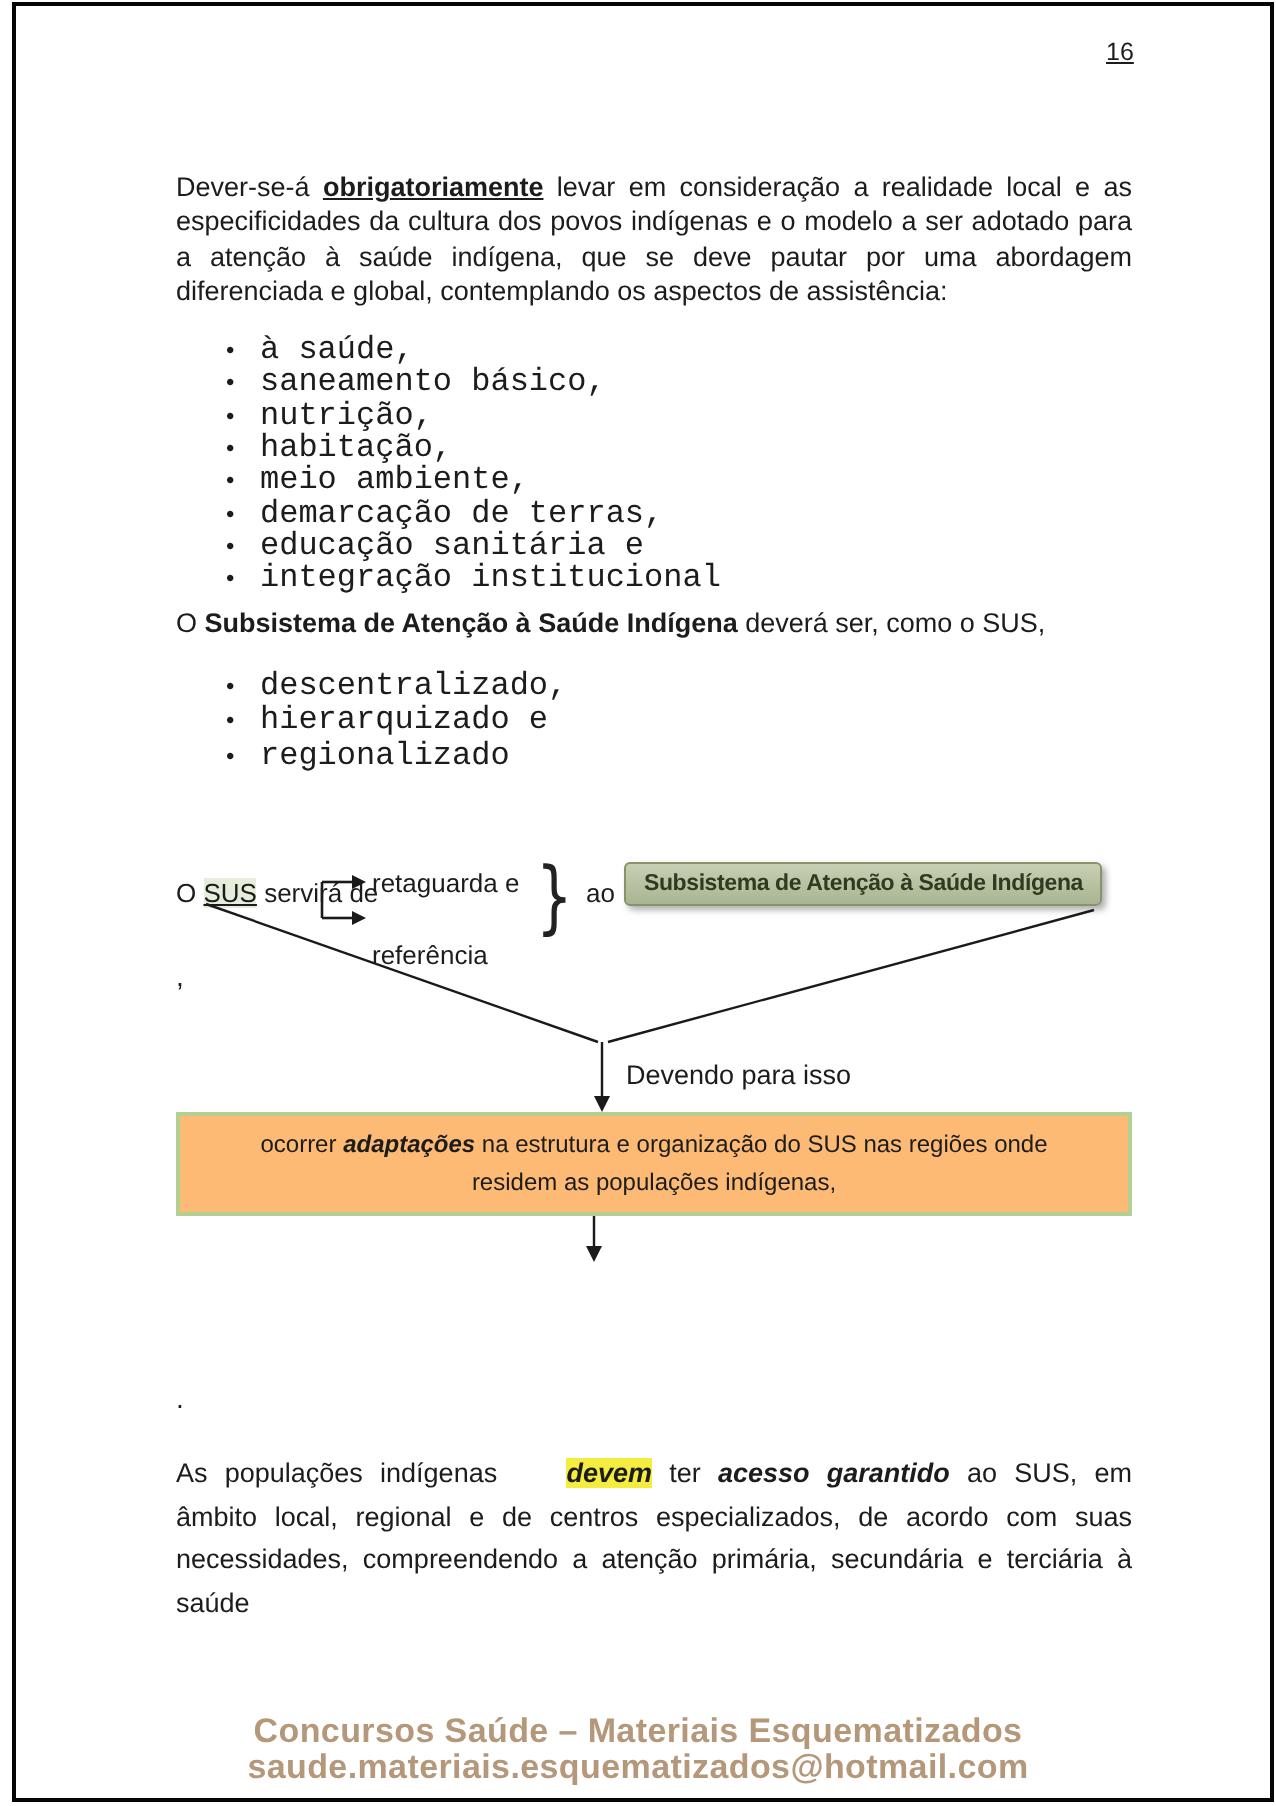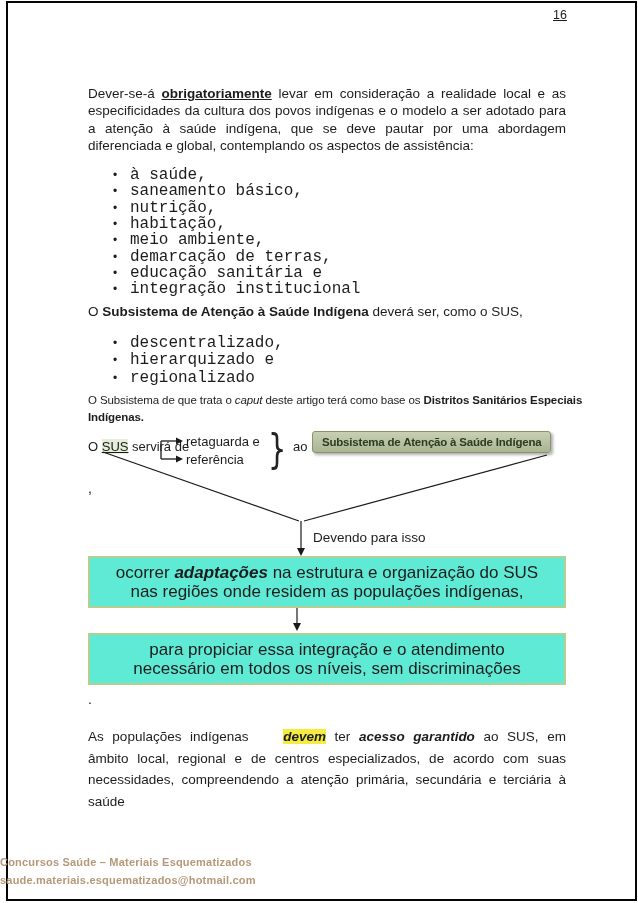--- a/index.html
+++ b/index.html
@@ -12,21 +12,21 @@
     --highlight-green:#e4eeda;
     --footer-text:#b5987a;
   }
   html,body{margin:0;padding:0;background:#fff;}
   .page{
     position:relative;width:638px;height:903px;background:#ffffff;overflow:hidden;
     font-family:"Liberation Sans", sans-serif;color:var(--ink);
   }
   .page-border{position:absolute;left:6px;top:1px;right:1px;bottom:2px;border:2px solid #050505;pointer-events:none;}
   .abs{position:absolute;}
-  .page-number{position:absolute;left:553px;top:8px;font-size:12.5px;text-decoration:underline;}
+  .page-number{position:absolute;left:553px;top:19px;font-size:12.5px;text-decoration:underline;}
   .body{margin:0;font-size:13.5px;line-height:17.3px;}
   .wcol{left:88px;width:478px;}
   .just{text-align:justify;text-align-last:left;}
   .small{font-size:11.5px;line-height:17px;letter-spacing:-0.1px;}
   .wide{left:88px;width:500px;}
   .spread{line-height:21.7px;}
   .b{font-weight:bold;}
   .i{font-style:italic;}
   .u{text-decoration:underline;margin-top:20px;}
   .hl-y{background:var(--highlight-yellow);margin-left:26px;}
@@ -41,26 +41,26 @@
   .diagram-text{font-size:13px;line-height:15px;white-space:nowrap;text-align:center;}
   .brace{font-family:"DejaVu Sans", sans-serif;font-size:40px;line-height:42px;font-weight:400;color:#222;transform:scaleX(0.72);transform-origin:left center;}
   .green-label{
     left:312px;top:431px;padding:4px 9px;white-space:nowrap;
     font-size:11.5px;font-weight:bold;letter-spacing:-0.2px;color:var(--label-box-text);
     background:linear-gradient(#c7d0b3, #a9b592);
     border:1px solid var(--label-box-border);border-radius:3px;
     box-shadow:2px 2px 3px rgba(110,110,110,0.55);
   }
   .flowbox{
-    left:88px;width:478px;box-sizing:border-box;background:#5eead4;
+    left:88px;width:478px;box-sizing:border-box;background:#fdba74;
     border:2px solid var(--box-border-green);
-    text-align:center;font-size:17px;line-height:19px;padding:5px 18px;
+    text-align:center;font-size:12px;line-height:19px;padding:5px 18px;
   }
   .svg-overlay{position:absolute;left:0;top:0;width:638px;height:903px;pointer-events:none;}
-  .footer-line{position:absolute;left:0;width:100%;font-size:11px;font-weight:600;letter-spacing:0.2px;color:var(--footer-text);}
+  .footer-line{position:absolute;left:0;width:100%;text-align:center;font-size:17px;font-weight:600;letter-spacing:0.2px;color:var(--footer-text);}
 </style>
 </head>
 <body>
 
 <div class="page">
   <div class="page-border"></div>
 
   <div class="page-number">16</div>
 
   <p class="body just abs wcol" style="top:85px"><span>Dever-se-á </span><span class="b u">obrigatoriamente</span><span> levar em consideração a realidade local e as especificidades da cultura dos povos indígenas e o modelo a ser adotado para a atenção à saúde indígena, que se deve pautar por uma abordagem diferenciada e global, contemplando os aspectos de assistência:</span></p>
@@ -110,26 +110,25 @@
       <div class="li">
         <span class="dot">•</span>
         <span class="litxt">hierarquizado e</span>
       </div>
       <div class="li">
         <span class="dot">•</span>
         <span class="litxt">regionalizado</span>
       </div>
     </div>
 
-  <p class="body small abs wide" style="top:392px"><span>O Subsistema de que trata o </span><span class="i">caput</span><span> deste artigo terá como base os </span><span class="b">Distritos Sanitários Especiais Indígenas.</span></p>
 
   <div class="diagram-text abs" style="left:88px;top:439px"><span>O </span><span class="u hl-g">SUS</span><span> servirá de</span></div>
 
   <div class="diagram-text abs" style="left:186px;top:434px">retaguarda e</div>
-  <div class="diagram-text abs" style="left:186px;top:452px">referência</div>
+  <div class="diagram-text abs" style="left:186px;top:470px">referência</div>
 
   <div class="brace abs" style="left:268px;top:428px">}</div>
 
   <div class="diagram-text abs" style="left:293px;top:439px">ao</div>
 
   <div class="green-label abs">Subsistema de Atenção à Saúde Indígena</div>
 
   <div class="diagram-text abs" style="left:88px;top:481px;font-size:14px">,</div>
 
   <svg class="svg-overlay" viewBox="0 0 638 903" xmlns="http://www.w3.org/2000/svg">
@@ -151,21 +150,20 @@
     <g>
       <line x1="297" y1="603" x2="297" y2="624" stroke="#1a1a1a" stroke-width="1.2"></line>
       <polygon points="293,623 301,623 297,631" fill="#1a1a1a"></polygon>
     </g>
   </svg>
 
   <div class="diagram-text abs" style="left:313px;top:530px;font-size:13.5px">Devendo para isso</div>
 
   <div class="flowbox abs" style="top:556px"><span>ocorrer </span><span class="b i">adaptações</span><span> na estrutura e organização do SUS nas regiões onde residem as populações indígenas,</span></div>
 
-  <div class="flowbox abs" style="top:633px"><span>para propiciar essa integração e o atendimento necessário em todos os níveis, sem discriminações</span></div>
 
   <div class="diagram-text abs" style="left:88px;top:692px;font-size:14px">.</div>
 
   <p class="body just spread abs wcol" style="top:726px"><span>As populações indígenas </span><span class="b i hl-y">devem</span><span> ter </span><span class="b i">acesso garantido</span><span> ao SUS, em âmbito local, regional e de centros especializados, de acordo com suas necessidades, compreendendo a atenção primária, secundária e terciária à saúde</span></p>
 
 
   <div class="footer-line" style="top:856px">Concursos Saúde – Materiais Esquematizados</div>
   <div class="footer-line" style="top:874px">saude.materiais.esquematizados@hotmail.com</div>
 </div>
 

